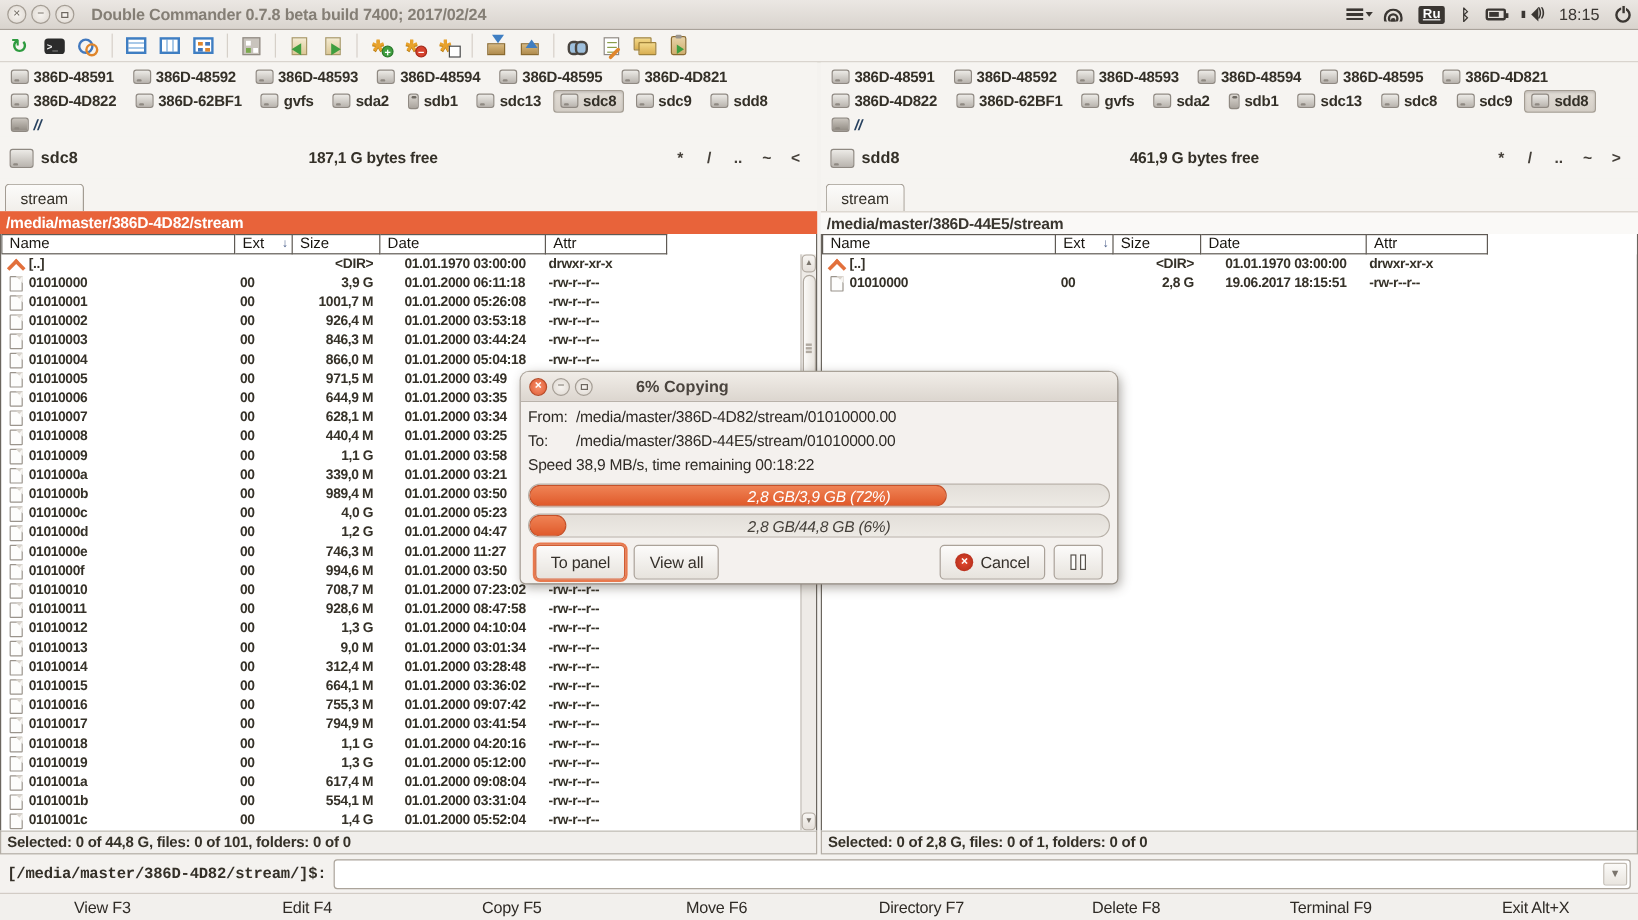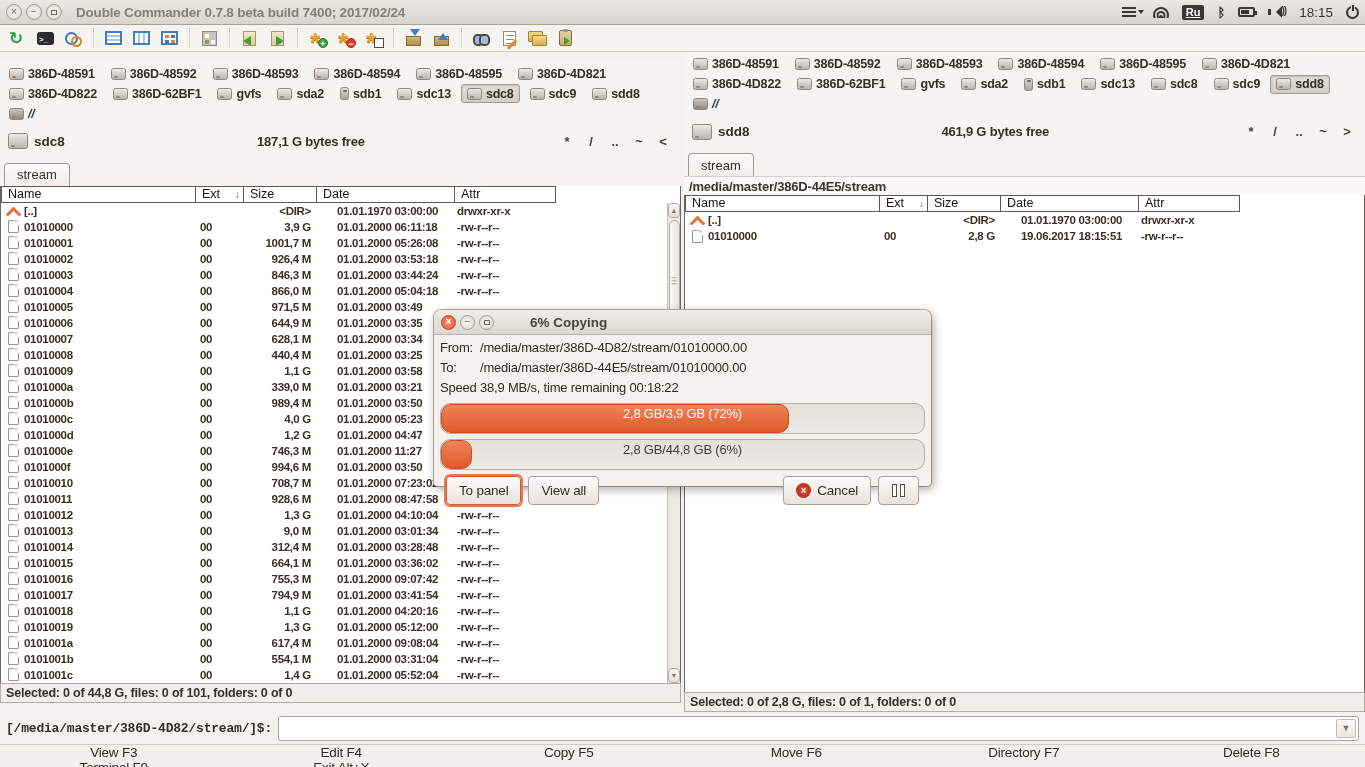--- a/index.html
+++ b/index.html
@@ -122,33 +122,33 @@
   .sthumb{position:absolute;left:0.5px;right:0.5px;top:17px;height:122px;background:linear-gradient(90deg,#fbfaf8,#e8e4de);border:1px solid #b0a9a0;border-radius:6px;}
   .sthumb::before{content:"";position:absolute;left:50%;top:50%;transform:translate(-50%,-50%);width:5px;height:1.5px;background:#b0a9a0;box-shadow:0 -3px 0 #b0a9a0,0 3px 0 #b0a9a0;}
   .pstatus{height:20px;line-height:18px;background:#f1efec;border:1px solid #b3ada5;font-size:12.5px;font-weight:bold;letter-spacing:-.2px;color:#353128;padding:0 5px;white-space:nowrap;}
 
   
   .cmdrow{height:32px;display:flex;align-items:center;padding:0 6px;background:#f4f2ef;gap:6px;}
   .cmdlabel{font-size:13px;font-weight:bold;color:#343028;letter-spacing:-.2px;white-space:nowrap;font-family:Liberation Mono, monospace;}
   .cmdwrap{flex:1;height:25px;position:relative;}
   .cmdwrap input{width:100%;height:25px;border:1px solid #aba49b;border-radius:3px;background:#fff;padding:0 26px 0 6px;font-size:13px;font-family:inherit;}
   .cmddrop{position:absolute;right:3px;top:3px;width:20px;height:19px;border:1px solid #c2bcb3;border-radius:2px;background:linear-gradient(#fbfaf8,#e9e5df);font-size:9px;color:#7a746c;display:flex;align-items:center;justify-content:center;}
-  .fnbar{height:23px;background:#f2f0ed;border-top:1px solid #d2ccc5;display:grid;grid-template-columns:repeat(6,1fr);}
+  .fnbar{height:23px;background:#f2f0ed;border-top:1px solid #d2ccc5;display:grid;grid-template-columns:repeat(8,1fr);}
   .fnbtn{display:flex;align-items:center;justify-content:center;font-size:13.5px;color:#2f2b26;letter-spacing:-.2px;cursor:default;}
 
   
   .dialog{position:absolute;left:434px;top:310px;width:497px;height:176px;background:#f4f1ee;border-radius:7px 7px 4px 4px;box-shadow:2px 3px 10px rgba(60,50,40,.45),0 0 0 1px #b9b2a9;}
   .dtitle{height:25px;background:linear-gradient(#f1ede8,#dcd6cf);border-bottom:1px solid #b9b2aa;border-radius:7px 7px 0 0;display:flex;align-items:center;padding:0 7px;gap:4px;}
   .dtitle .wbtn{width:15px;height:15px;}
   .dtitle .wbtn.close{background:radial-gradient(#f6926f,#e0592f);border-color:#b54a28;color:#fff;font-weight:bold;}
   .dtitle-text{margin-left:32px;font-size:13.5px;font-weight:bold;color:#4a443e;}
   .dbody{padding:3px 6px 0;}
   .dline{display:flex;font-size:13px;color:#2f2b26;height:20px;line-height:20px;letter-spacing:-.2px;white-space:nowrap;}
   .dline .lb{min-width:40px;}
-  .pbar{position:relative;height:31px;border:1px solid #b7b0a7;border-radius:10px;background:linear-gradient(#e3dfd9,#edeae5);margin-top:5px;overflow:hidden;}
+  .pbar{position:relative;height:20px;border:1px solid #b7b0a7;border-radius:10px;background:linear-gradient(#e3dfd9,#edeae5);margin-top:5px;overflow:hidden;font-style:italic;}
   .pfill{position:absolute;left:0;top:0;bottom:0;background:linear-gradient(#ef8355,#e05a2b);border:1px solid #c4512a;border-radius:10px;}
   .plabel{position:absolute;left:0;right:0;top:0;bottom:0;text-align:center;font-size:13px;line-height:19px;letter-spacing:-.2px;}
   .pbar.b1 .plabel{color:#fff;}
   .pbar.b2 .plabel{color:#45403a;}
   .dbtns{display:flex;align-items:center;gap:7px;padding:6px 6px 0;}
   .btn{height:29px;padding:0 12px;border:1px solid #aaa299;border-radius:4px;background:linear-gradient(#fcfbfa,#e7e3dd);font-size:13.5px;color:#35302a;display:inline-flex;align-items:center;gap:6px;cursor:default;letter-spacing:-.2px;}
   .btn.focus{box-shadow:0 0 0 2px #e8794e;border-color:#cf5c32;}
   .spacer{flex:1;}
   .cancel-ic{width:15px;height:15px;border-radius:50%;background:radial-gradient(#e5492f,#a82817);color:#fff;font-size:10px;font-weight:bold;display:inline-flex;align-items:center;justify-content:center;}
   .pause-ic{display:inline-flex;gap:3px;}
@@ -339,20 +339,21 @@
             <span class="navb">*</span>
             <span class="navb">/</span>
             <span class="navb">..</span>
             <span class="navb">~</span>
             <span class="navb">&lt;</span>
           </span>
       </div>
       <div class="tabrow">
         <span class="tab">stream</span>
       </div>
+      <div class="pathbar on">/media/master/386D-4D82/stream</div>
       <div class="filearea">
         <div class="fhead">
             <span class="hc"><span>Name</span></span>
             <span class="hc"><span>Ext</span><span class="sortico">↓</span></span>
             <span class="hc"><span>Size</span></span>
             <span class="hc"><span>Date</span></span>
             <span class="hc"><span>Attr</span></span>
             <span class="hc blank"></span>
           </div>
         <div class="frows">

